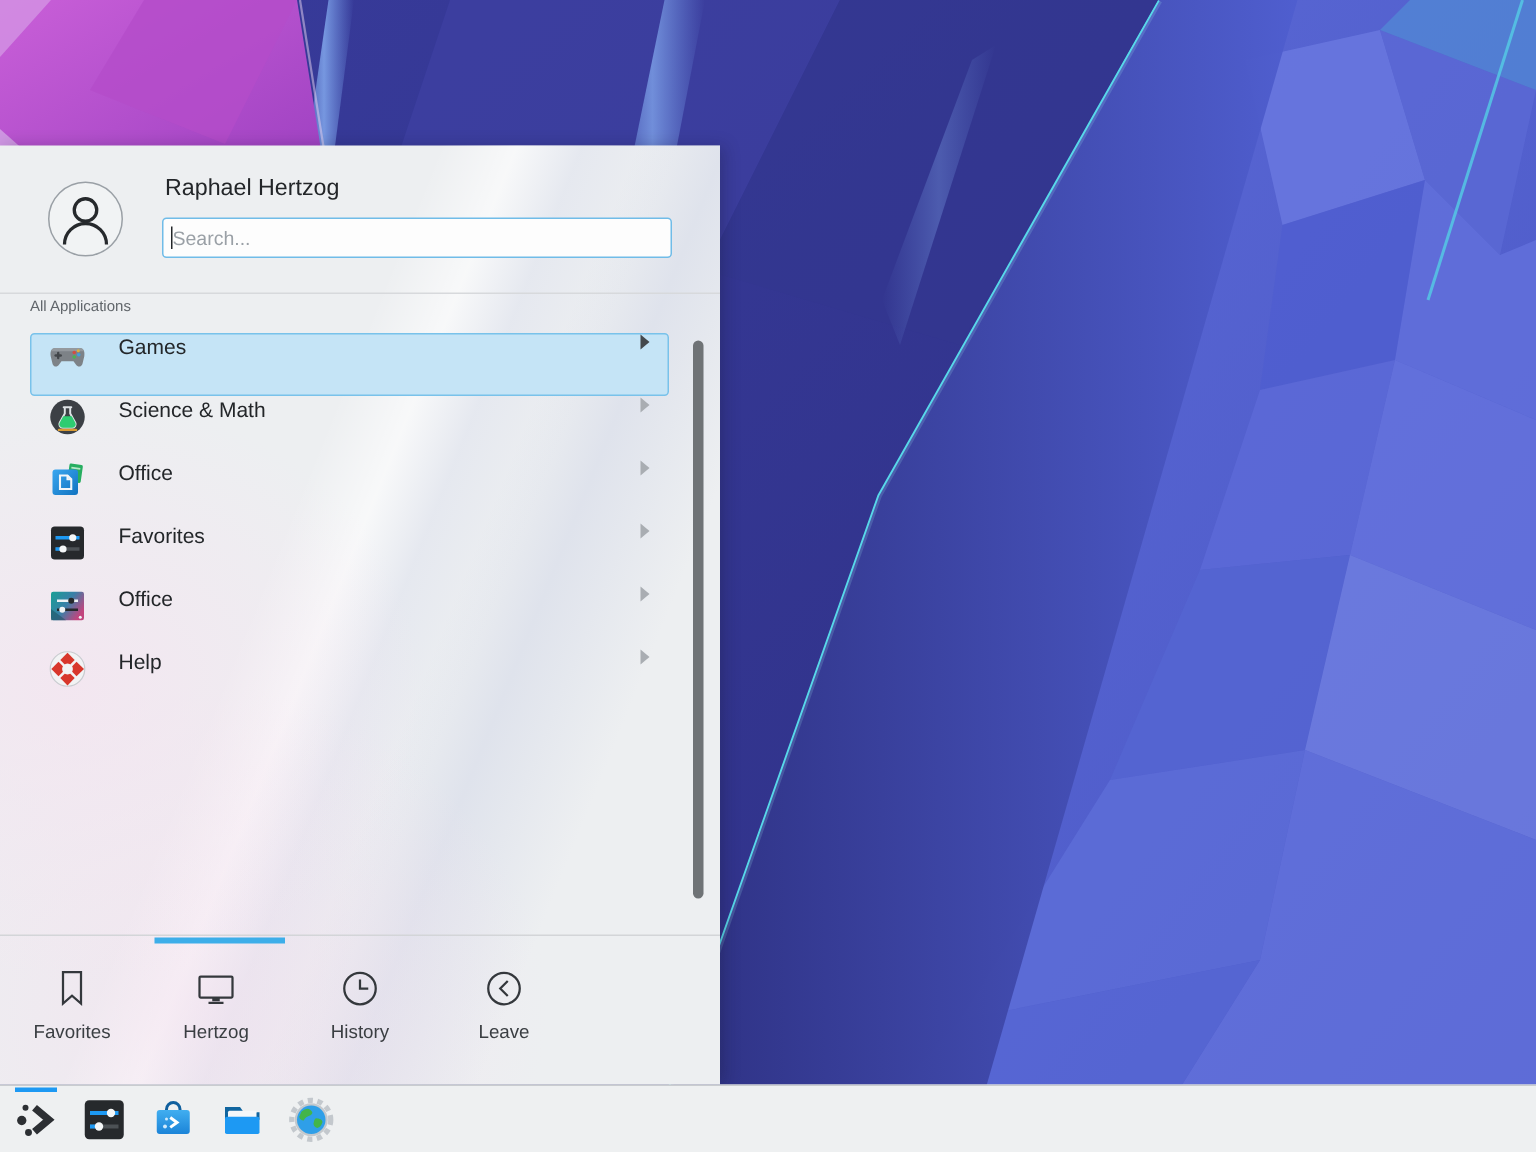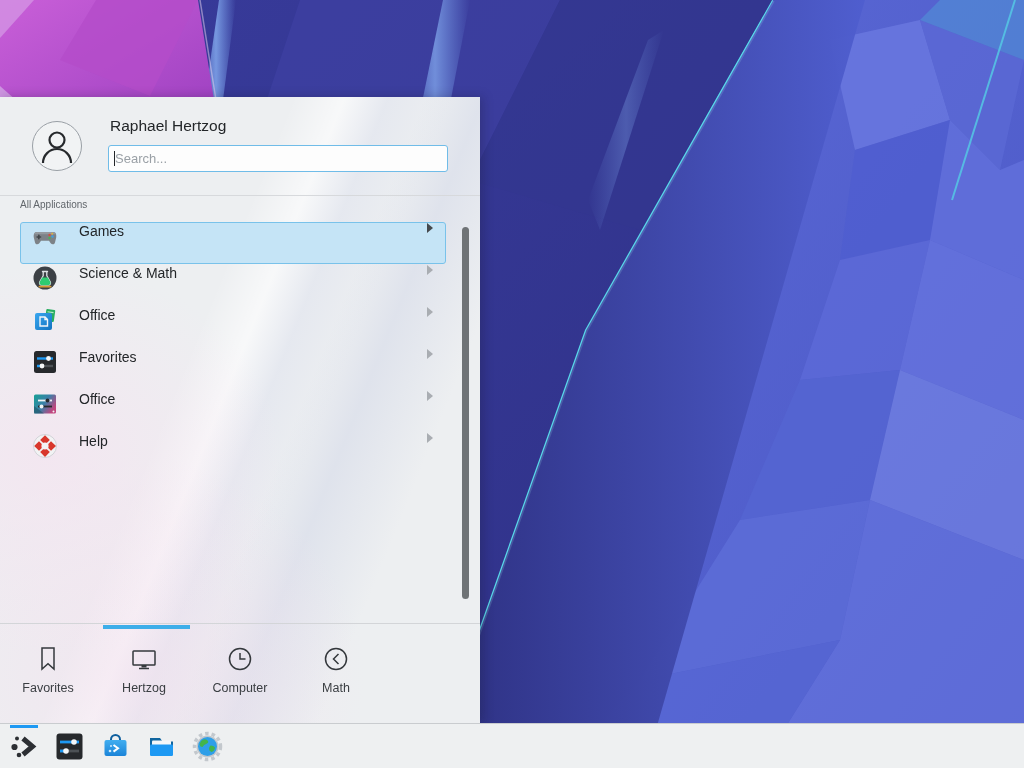--- a/index.html
+++ b/index.html
@@ -291,31 +291,31 @@
           <span class="tab-label">Hertzog</span>
         </div>
 
         <div class="tab">
           <span class="tab-icon">
             <svg viewBox="0 0 30 30">
                 <circle cx="15" cy="15" r="10.5" fill="none" stroke="#34383c" stroke-width="1.5"></circle>
             <path d="M15,9 v6 h5.5" fill="none" stroke="#34383c" stroke-width="1.5"></path>
               </svg>
           </span>
-          <span class="tab-label">Computer</span>
+          <span class="tab-label">History</span>
         </div>
 
         <div class="tab">
           <span class="tab-icon">
             <svg viewBox="0 0 30 30">
                 <circle cx="15" cy="15" r="10.5" fill="none" stroke="#34383c" stroke-width="1.5"></circle>
             <path d="M17.5,10 l-5,5 5,5" fill="none" stroke="#34383c" stroke-width="1.5"></path>
               </svg>
           </span>
-          <span class="tab-label">Math</span>
+          <span class="tab-label">Leave</span>
         </div>
 
       </div>
     </div>
   </div>
 
   <div class="taskbar">
     <div class="launcher-indicator"></div>
 
     <div class="tb-icon" style="left:8px;">

